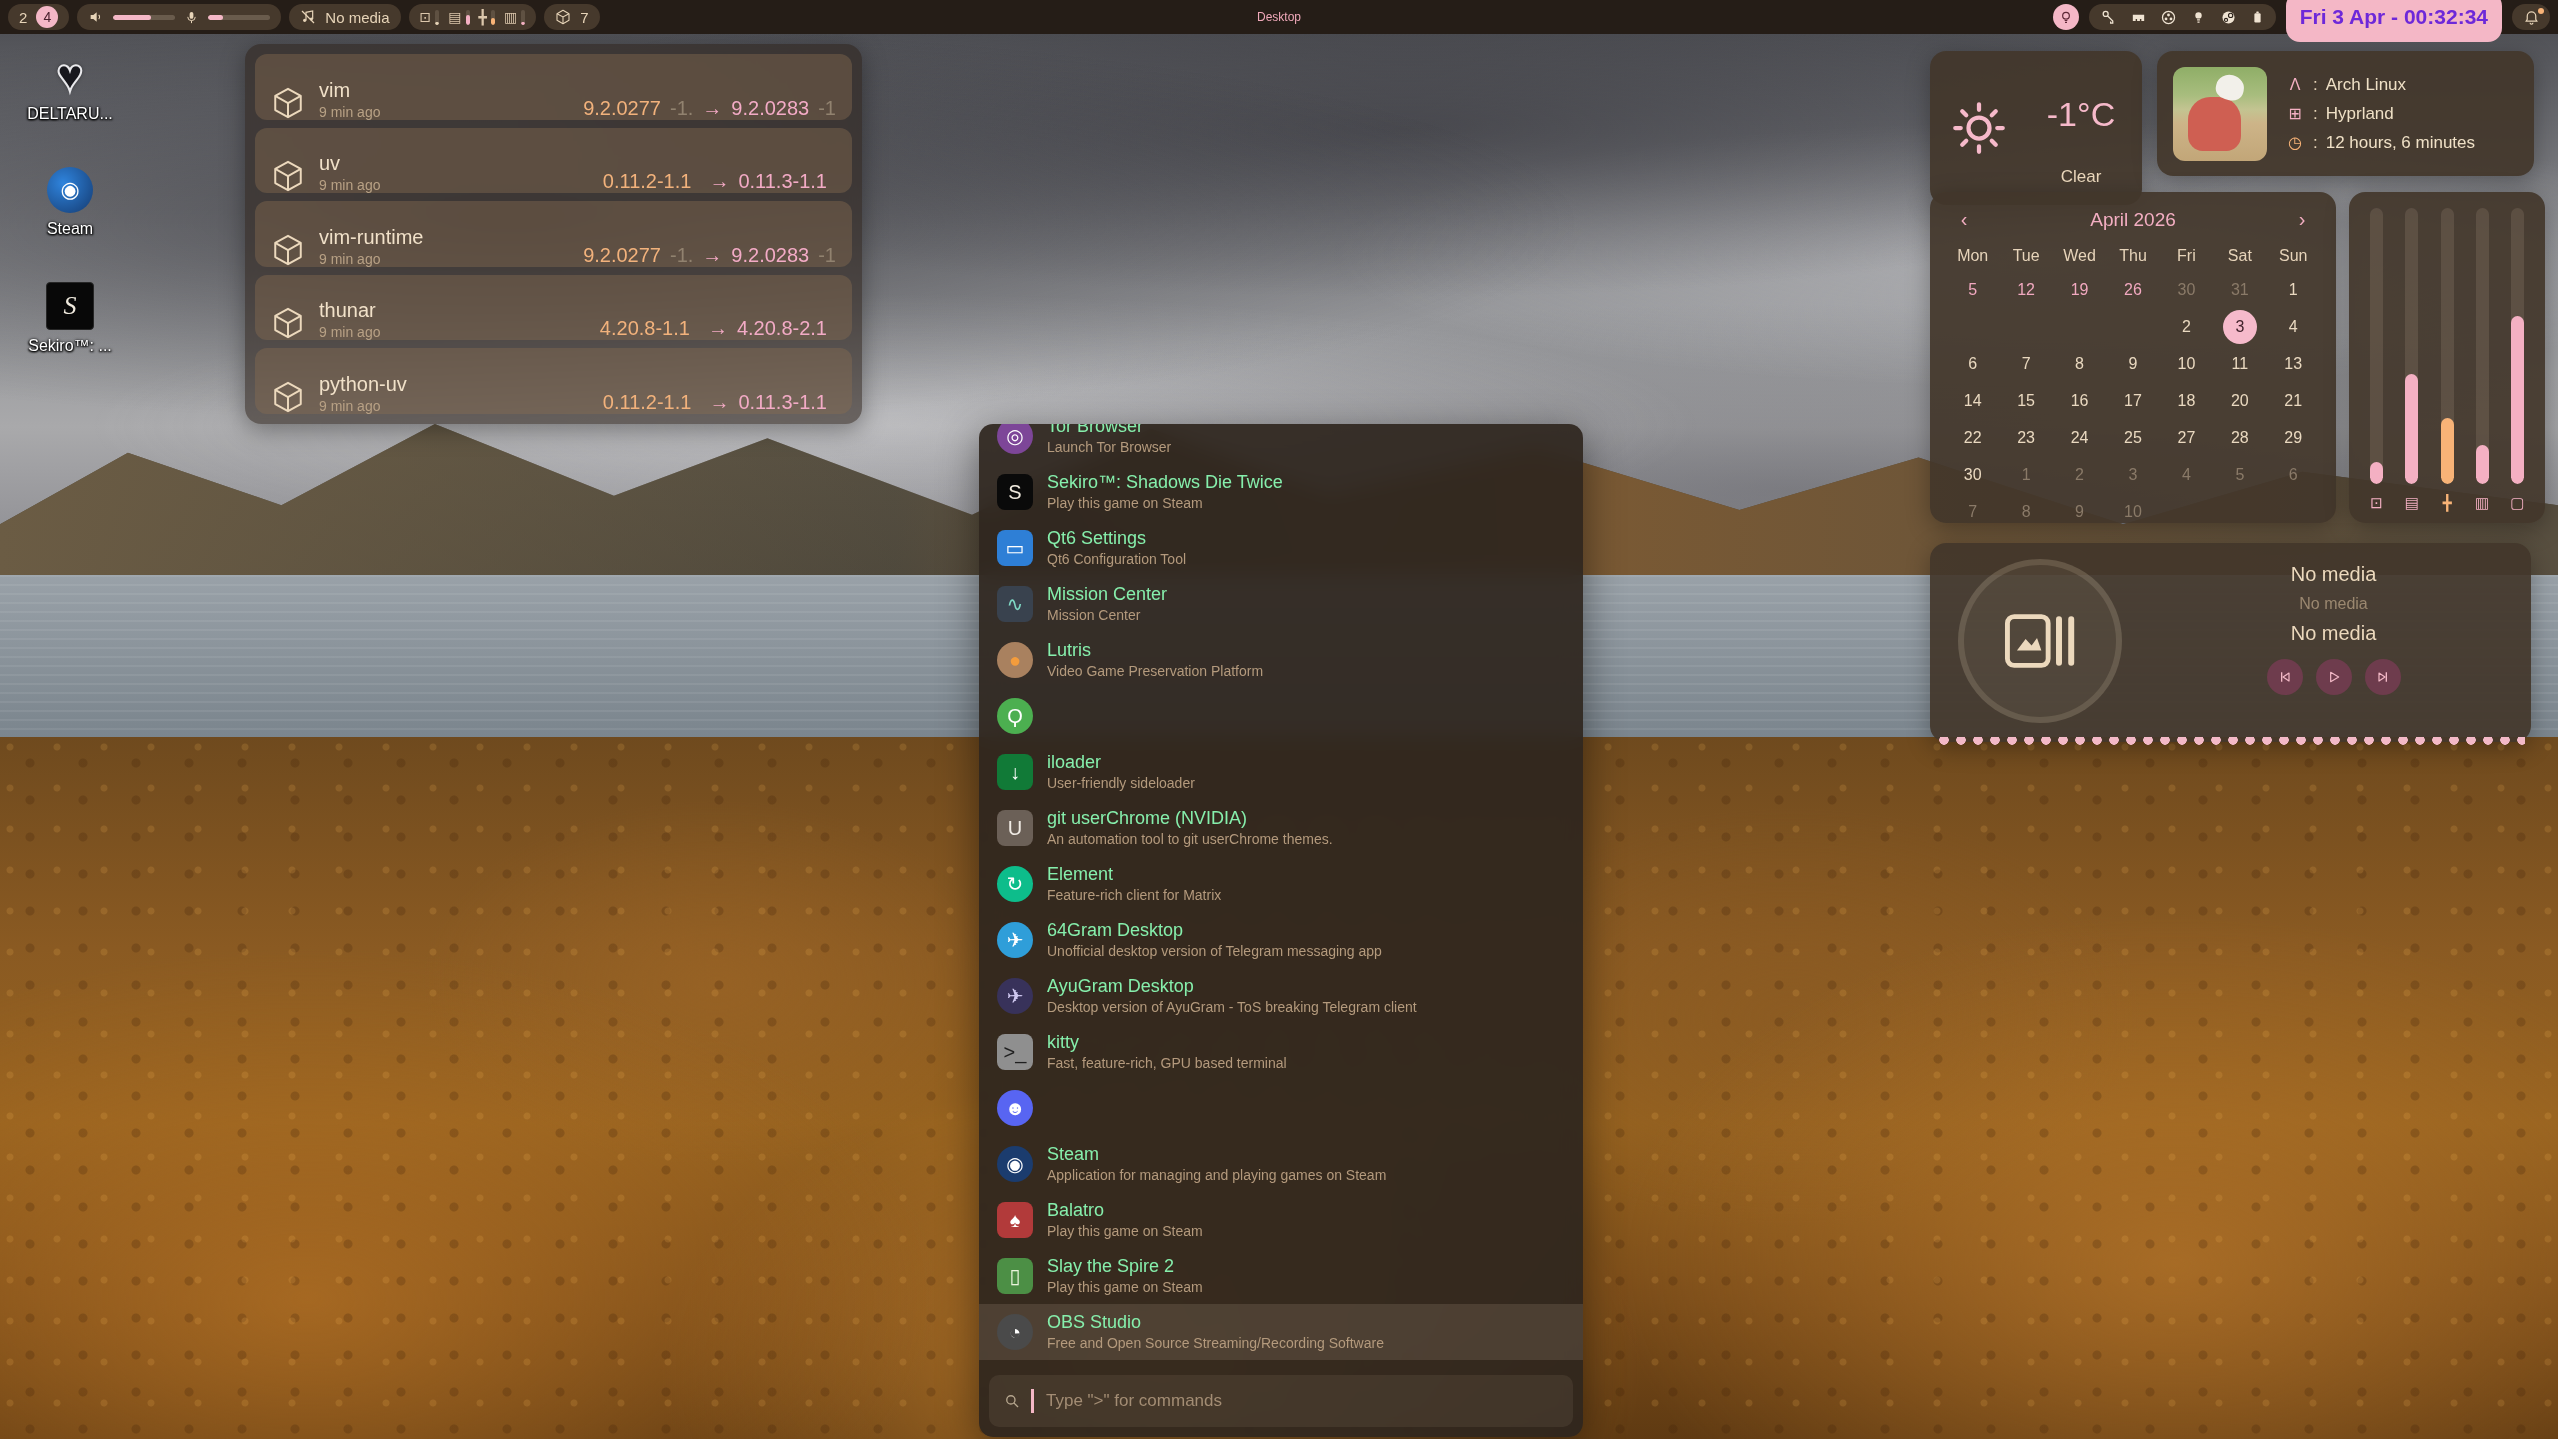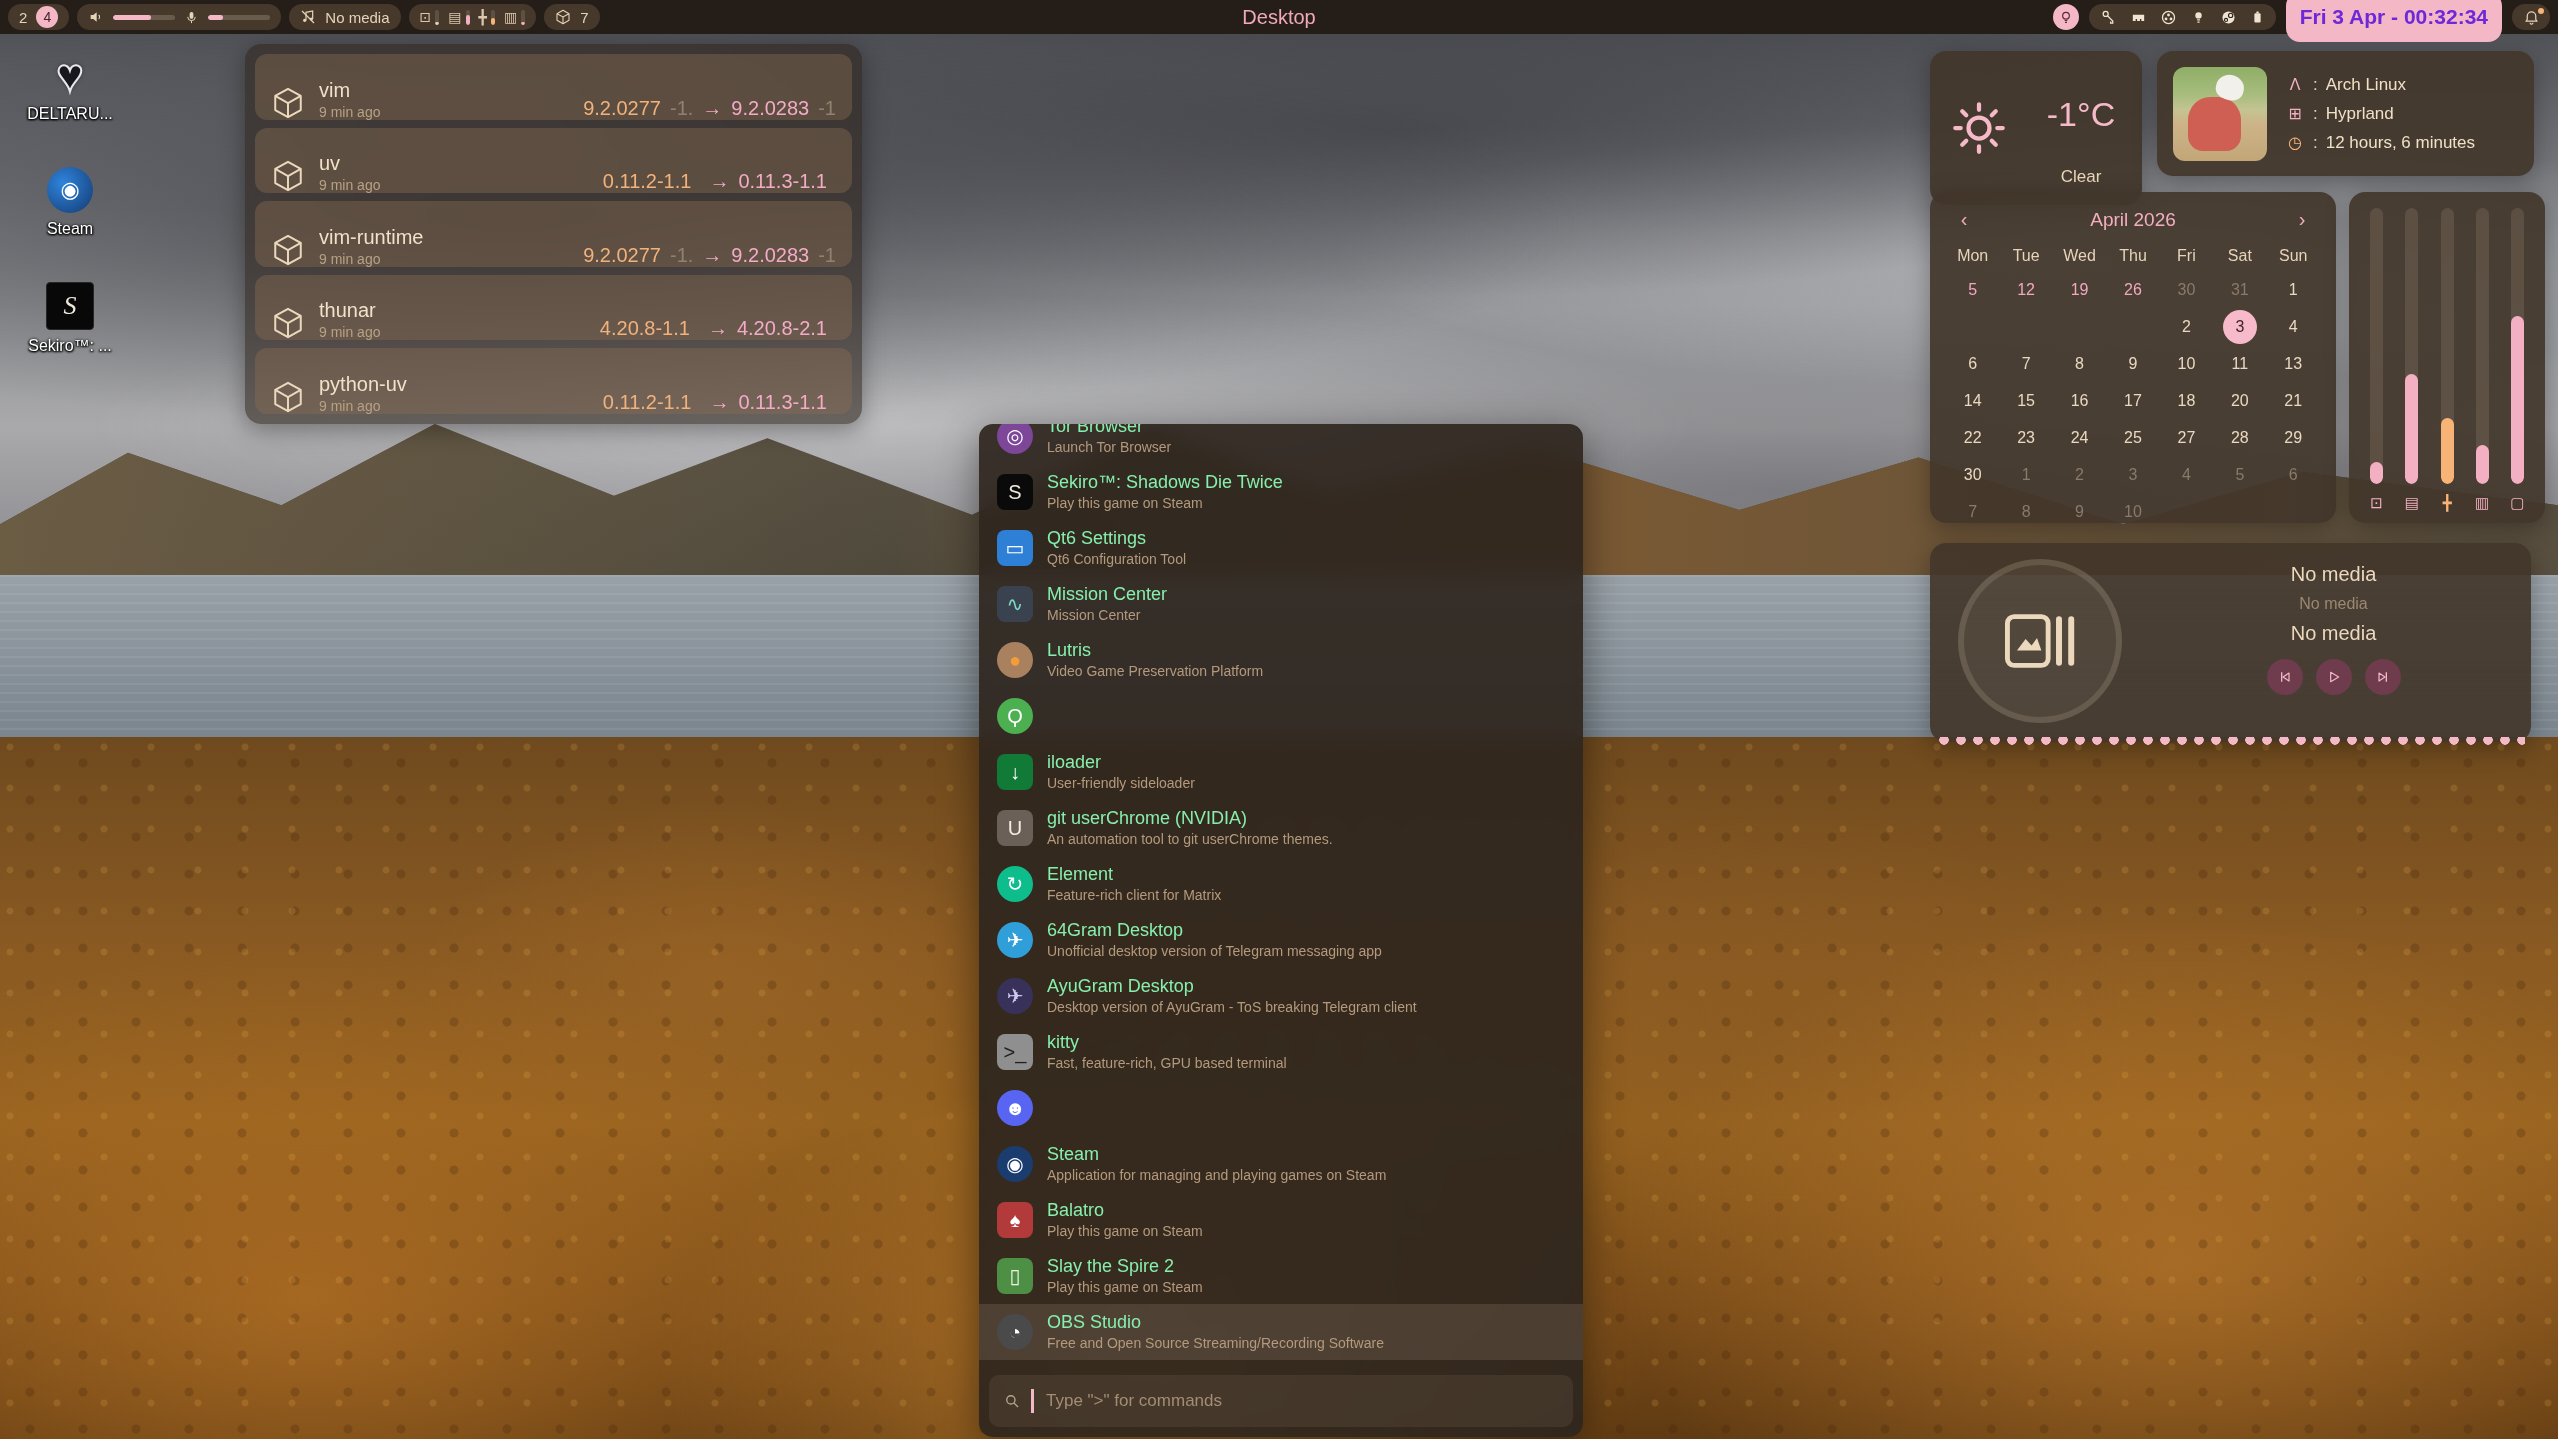--- a/index.html
+++ b/index.html
@@ -43,21 +43,21 @@
     align-items:center;padding:0 11px;gap:9px;color:#e7d4b8;}
   .ws-num{color:#e7d4b8;font-size:15px}
   .ws-active{background:#f4b7c6;color:#4a222e;min-width:22px;height:22px;border-radius:50%;
     display:flex;align-items:center;justify-content:center;font-size:14px;}
   .track{width:62px;height:5px;border-radius:3px;background:rgba(233,214,189,.22);overflow:hidden}
   .track i{display:block;height:100%;border-radius:3px;background:#f4b7c6;width:calc(var(--p)*1%)}
   .mon{display:flex;align-items:center;gap:4px}
   .mon .g{font-size:14px;color:#dcc7ac;line-height:1}
   .mini{width:4px;height:15px;border-radius:2px;background:rgba(233,214,189,.16);position:relative;overflow:hidden}
   .mini i{position:absolute;bottom:0;left:0;right:0;border-radius:2px;background:var(--c);height:calc(var(--p)*1%)}
-  #bar-title{position:absolute;left:50%;transform:translateX(-50%);color:#f0a9ba;font-size:20px}
+  #bar-title{position:absolute;left:50%;transform:translateX(-50%);color:#f0a9ba;font-size:12px}
   .right-cluster{margin-left:auto;display:flex;align-items:center;gap:10px}
   .round-btn{width:26px;height:26px;border-radius:50%;background:#f4b7c6;color:#5d2736;
     display:flex;align-items:center;justify-content:center}
   .tray{gap:13px;color:#efe3d2}
   .date-pill{background:#f4b7c6;color:#6d28d9;height:26px;border-radius:14px;display:flex;
     align-items:center;padding:12px 14px;font-size:21px;font-weight:600}
   .bell-chip{position:relative;width:30px;justify-content:center;padding:0 4px}
   .bell-dot{position:absolute;top:4px;right:6px;width:6px;height:6px;border-radius:50%;background:#f8b377}
 
   

